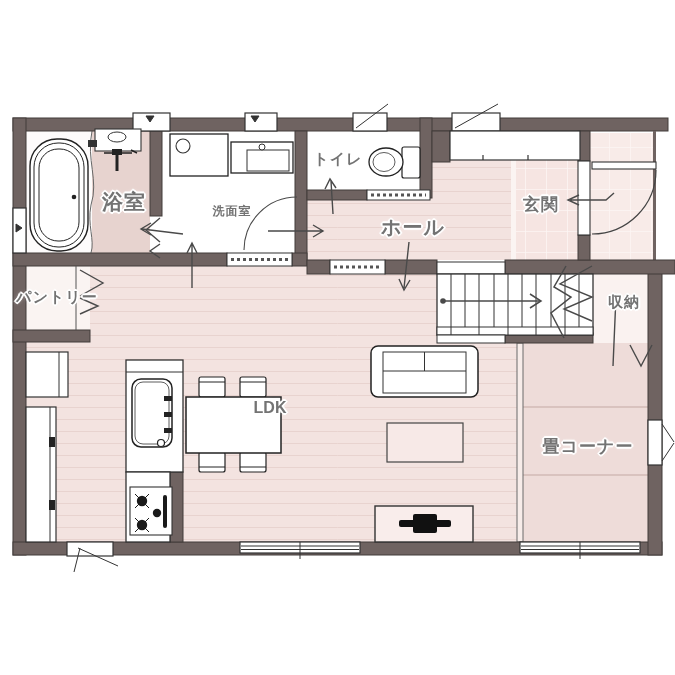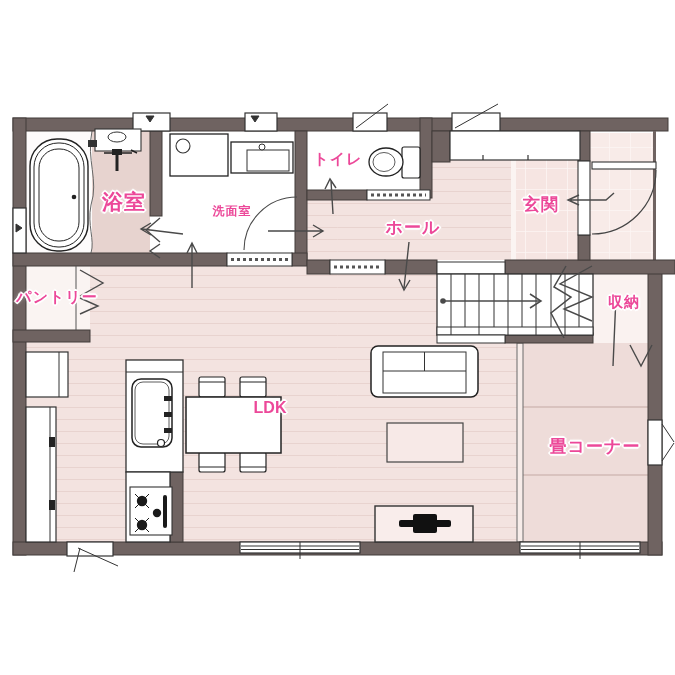--- a/index.html
+++ b/index.html
@@ -1,31 +1,31 @@
 <!DOCTYPE html>
 <html><head>
 <meta charset="utf-8">
 <style>
   html,body{margin:0;padding:0;background:#ffffff;}
   #stage{position:relative;width:675px;height:675px;background:#ffffff;overflow:hidden;
          font-family:"Liberation Sans","DejaVu Sans",sans-serif;}
   #plan-svg{position:absolute;left:0;top:0;}
-  .room-label{position:absolute;transform:translate(-50%,-50%);color:#ec4899;font-weight:bold;
+  .room-label{position:absolute;transform:translate(-50%,-50%);color:#737373;font-weight:bold;
     white-space:nowrap;letter-spacing:1px;
     text-shadow:-2px 0 0 #fff,2px 0 0 #fff,0 -2px 0 #fff,0 2px 0 #fff,
                 -1px -1px 0 #fff,1px -1px 0 #fff,-1px 1px 0 #fff,1px 1px 0 #fff,0 0 4px #fff;}
   .lbl-bathroom {left:124px;top:202px;font-size:21px;}
   .lbl-washroom {left:232px;top:211px;font-size:12px;}
   .lbl-toilet   {left:338px;top:159px;font-size:15px;}
-  .lbl-hall     {left:413px;top:227px;font-size:17px;}
+  .lbl-hall     {left:413px;top:227px;font-size:20px;}
   .lbl-entrance {left:541px;top:204px;font-size:17px;}
   .lbl-pantry   {left:57px; top:297px;font-size:15px;font-family:Liberation Serif, serif;}
   .lbl-storage  {left:624px;top:302px;font-size:15px;text-align:center;}
   .lbl-ldk      {left:270px;top:408px;font-size:16px;letter-spacing:0;}
-  .lbl-tatami   {left:588px;top:446px;font-size:17px;margin-left:7px;}
+  .lbl-tatami   {left:588px;top:446px;font-size:17px;}
 </style>
 </head>
 <body>
 
 <div id="stage">
 <svg id="plan-svg" width="675" height="675" viewBox="0 0 675 675">
   <defs>
     <pattern id="plank" width="675" height="12" patternUnits="userSpaceOnUse">
       <rect width="675" height="12" fill="#f3e3e0"></rect>
       <line x1="0" y1="11.5" x2="675" y2="11.5" stroke="#e8d3cf" stroke-width="1"></line>

